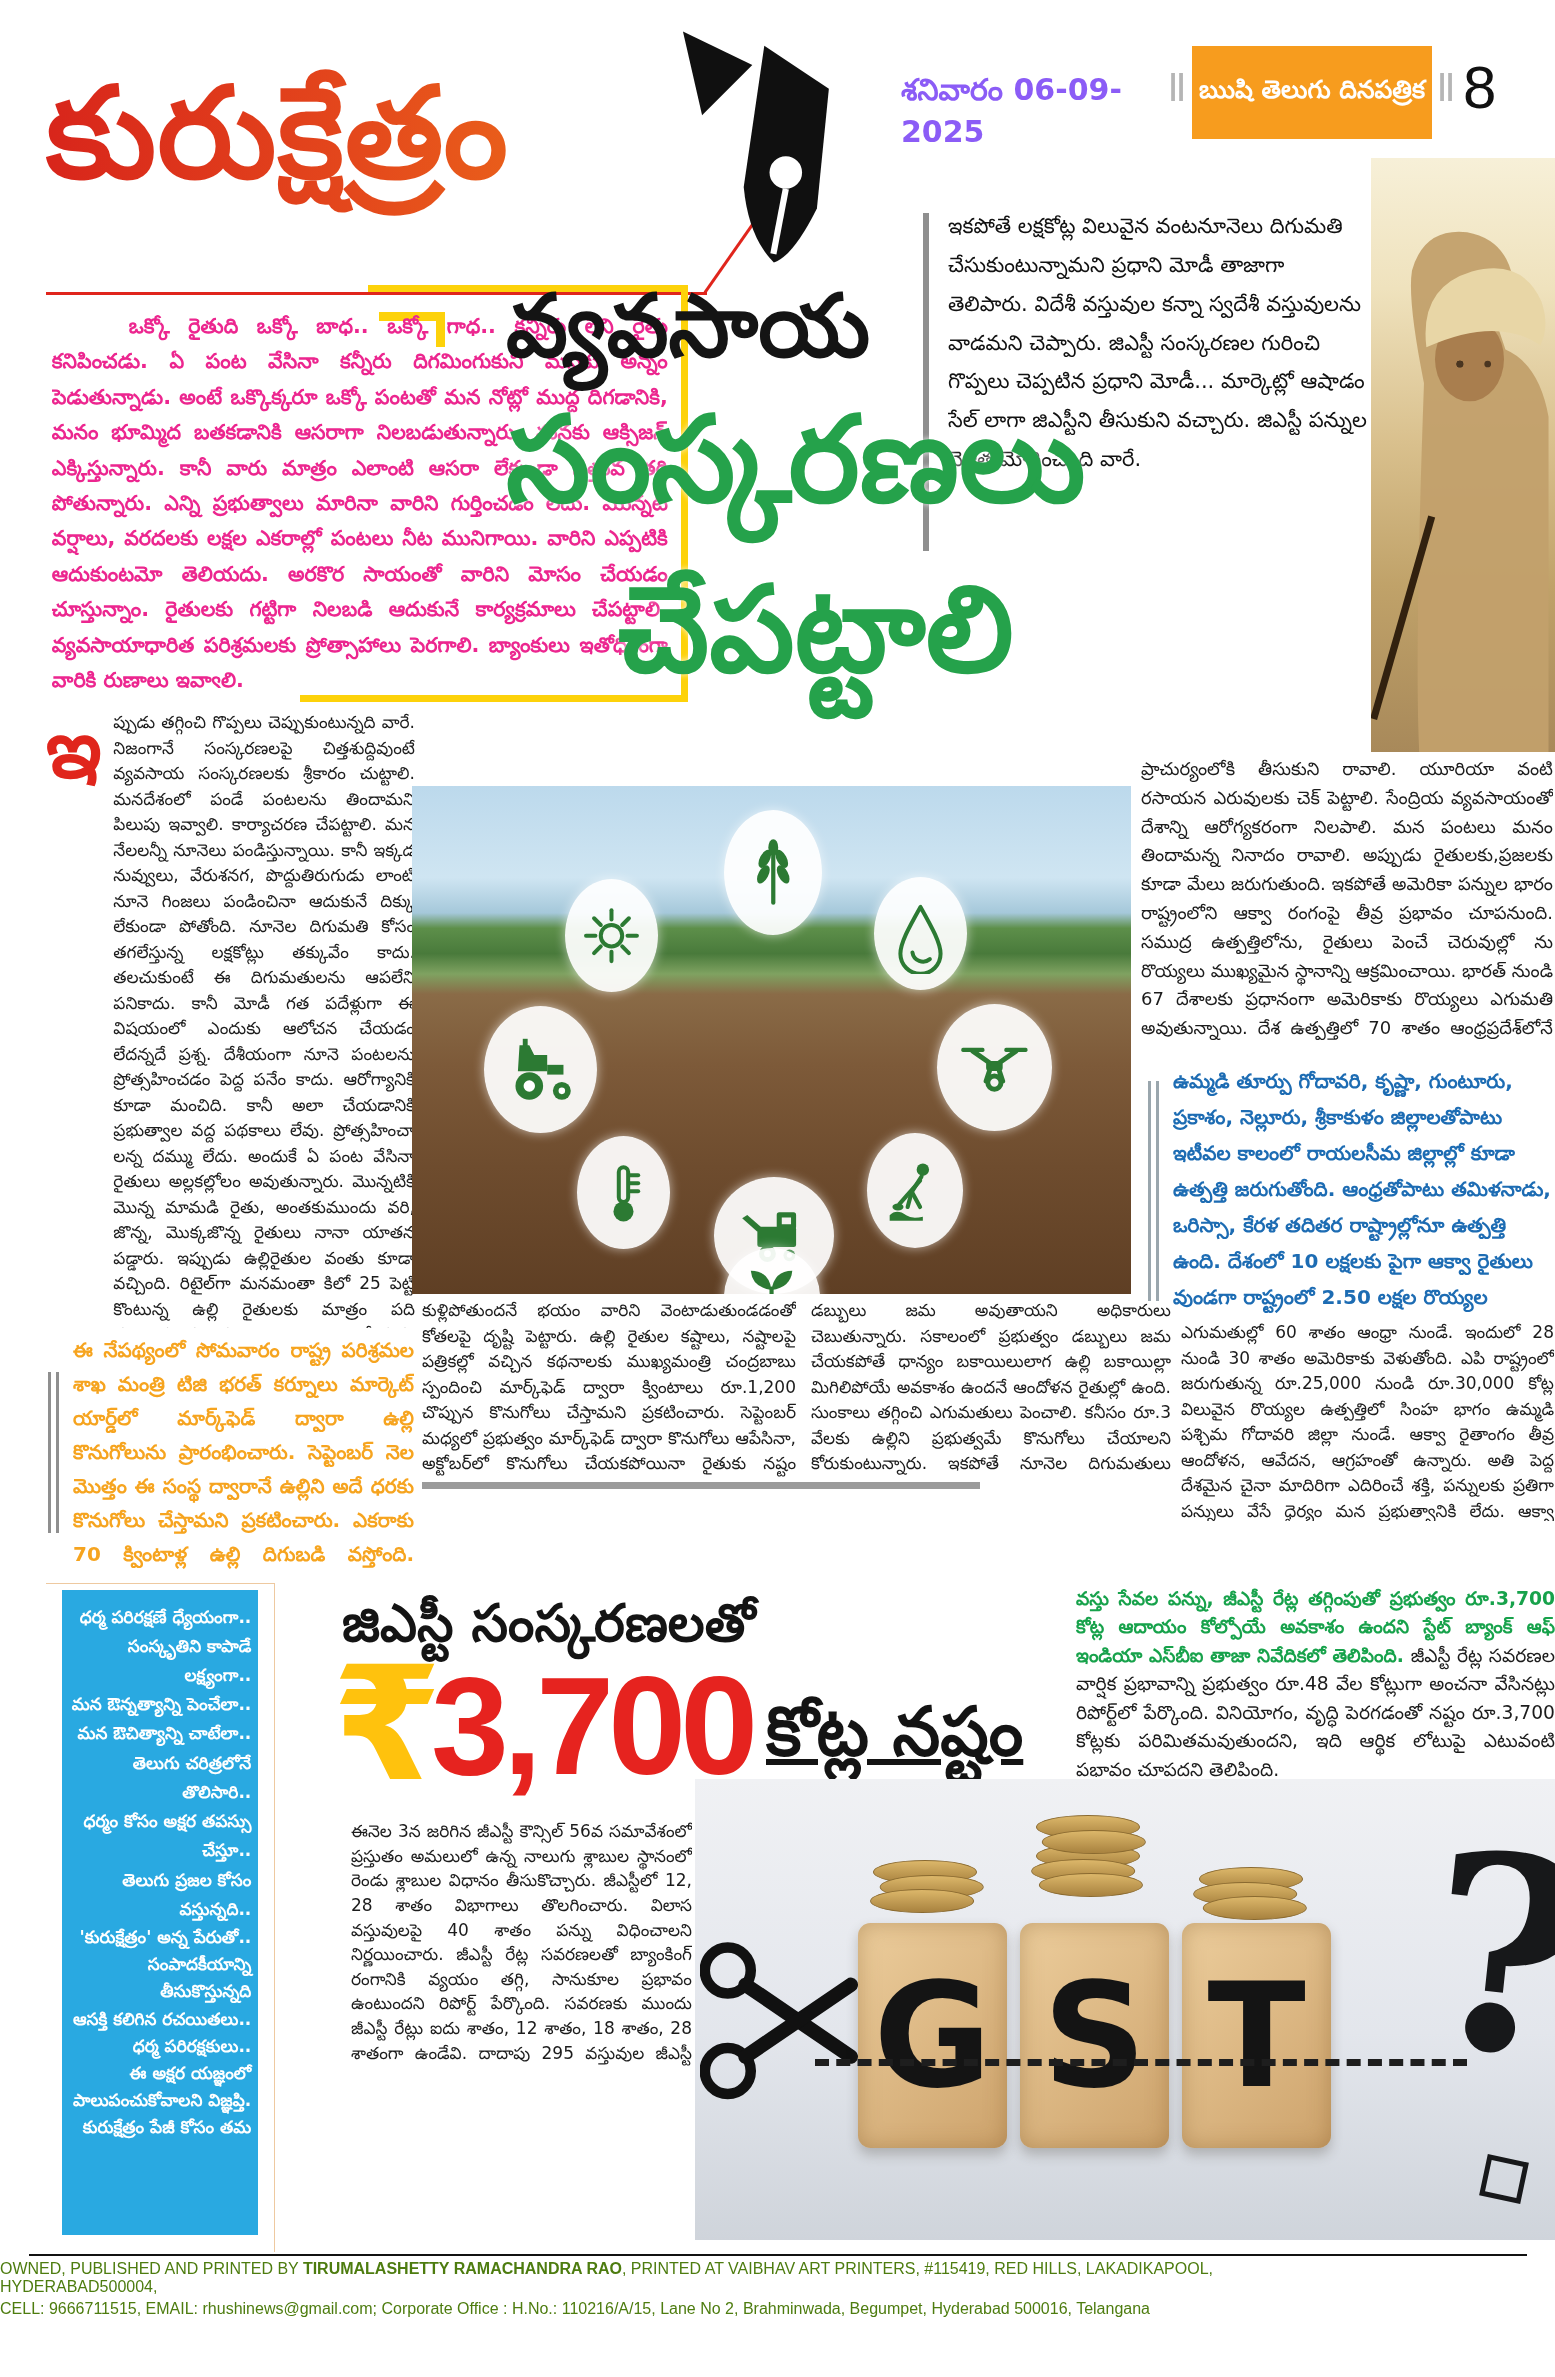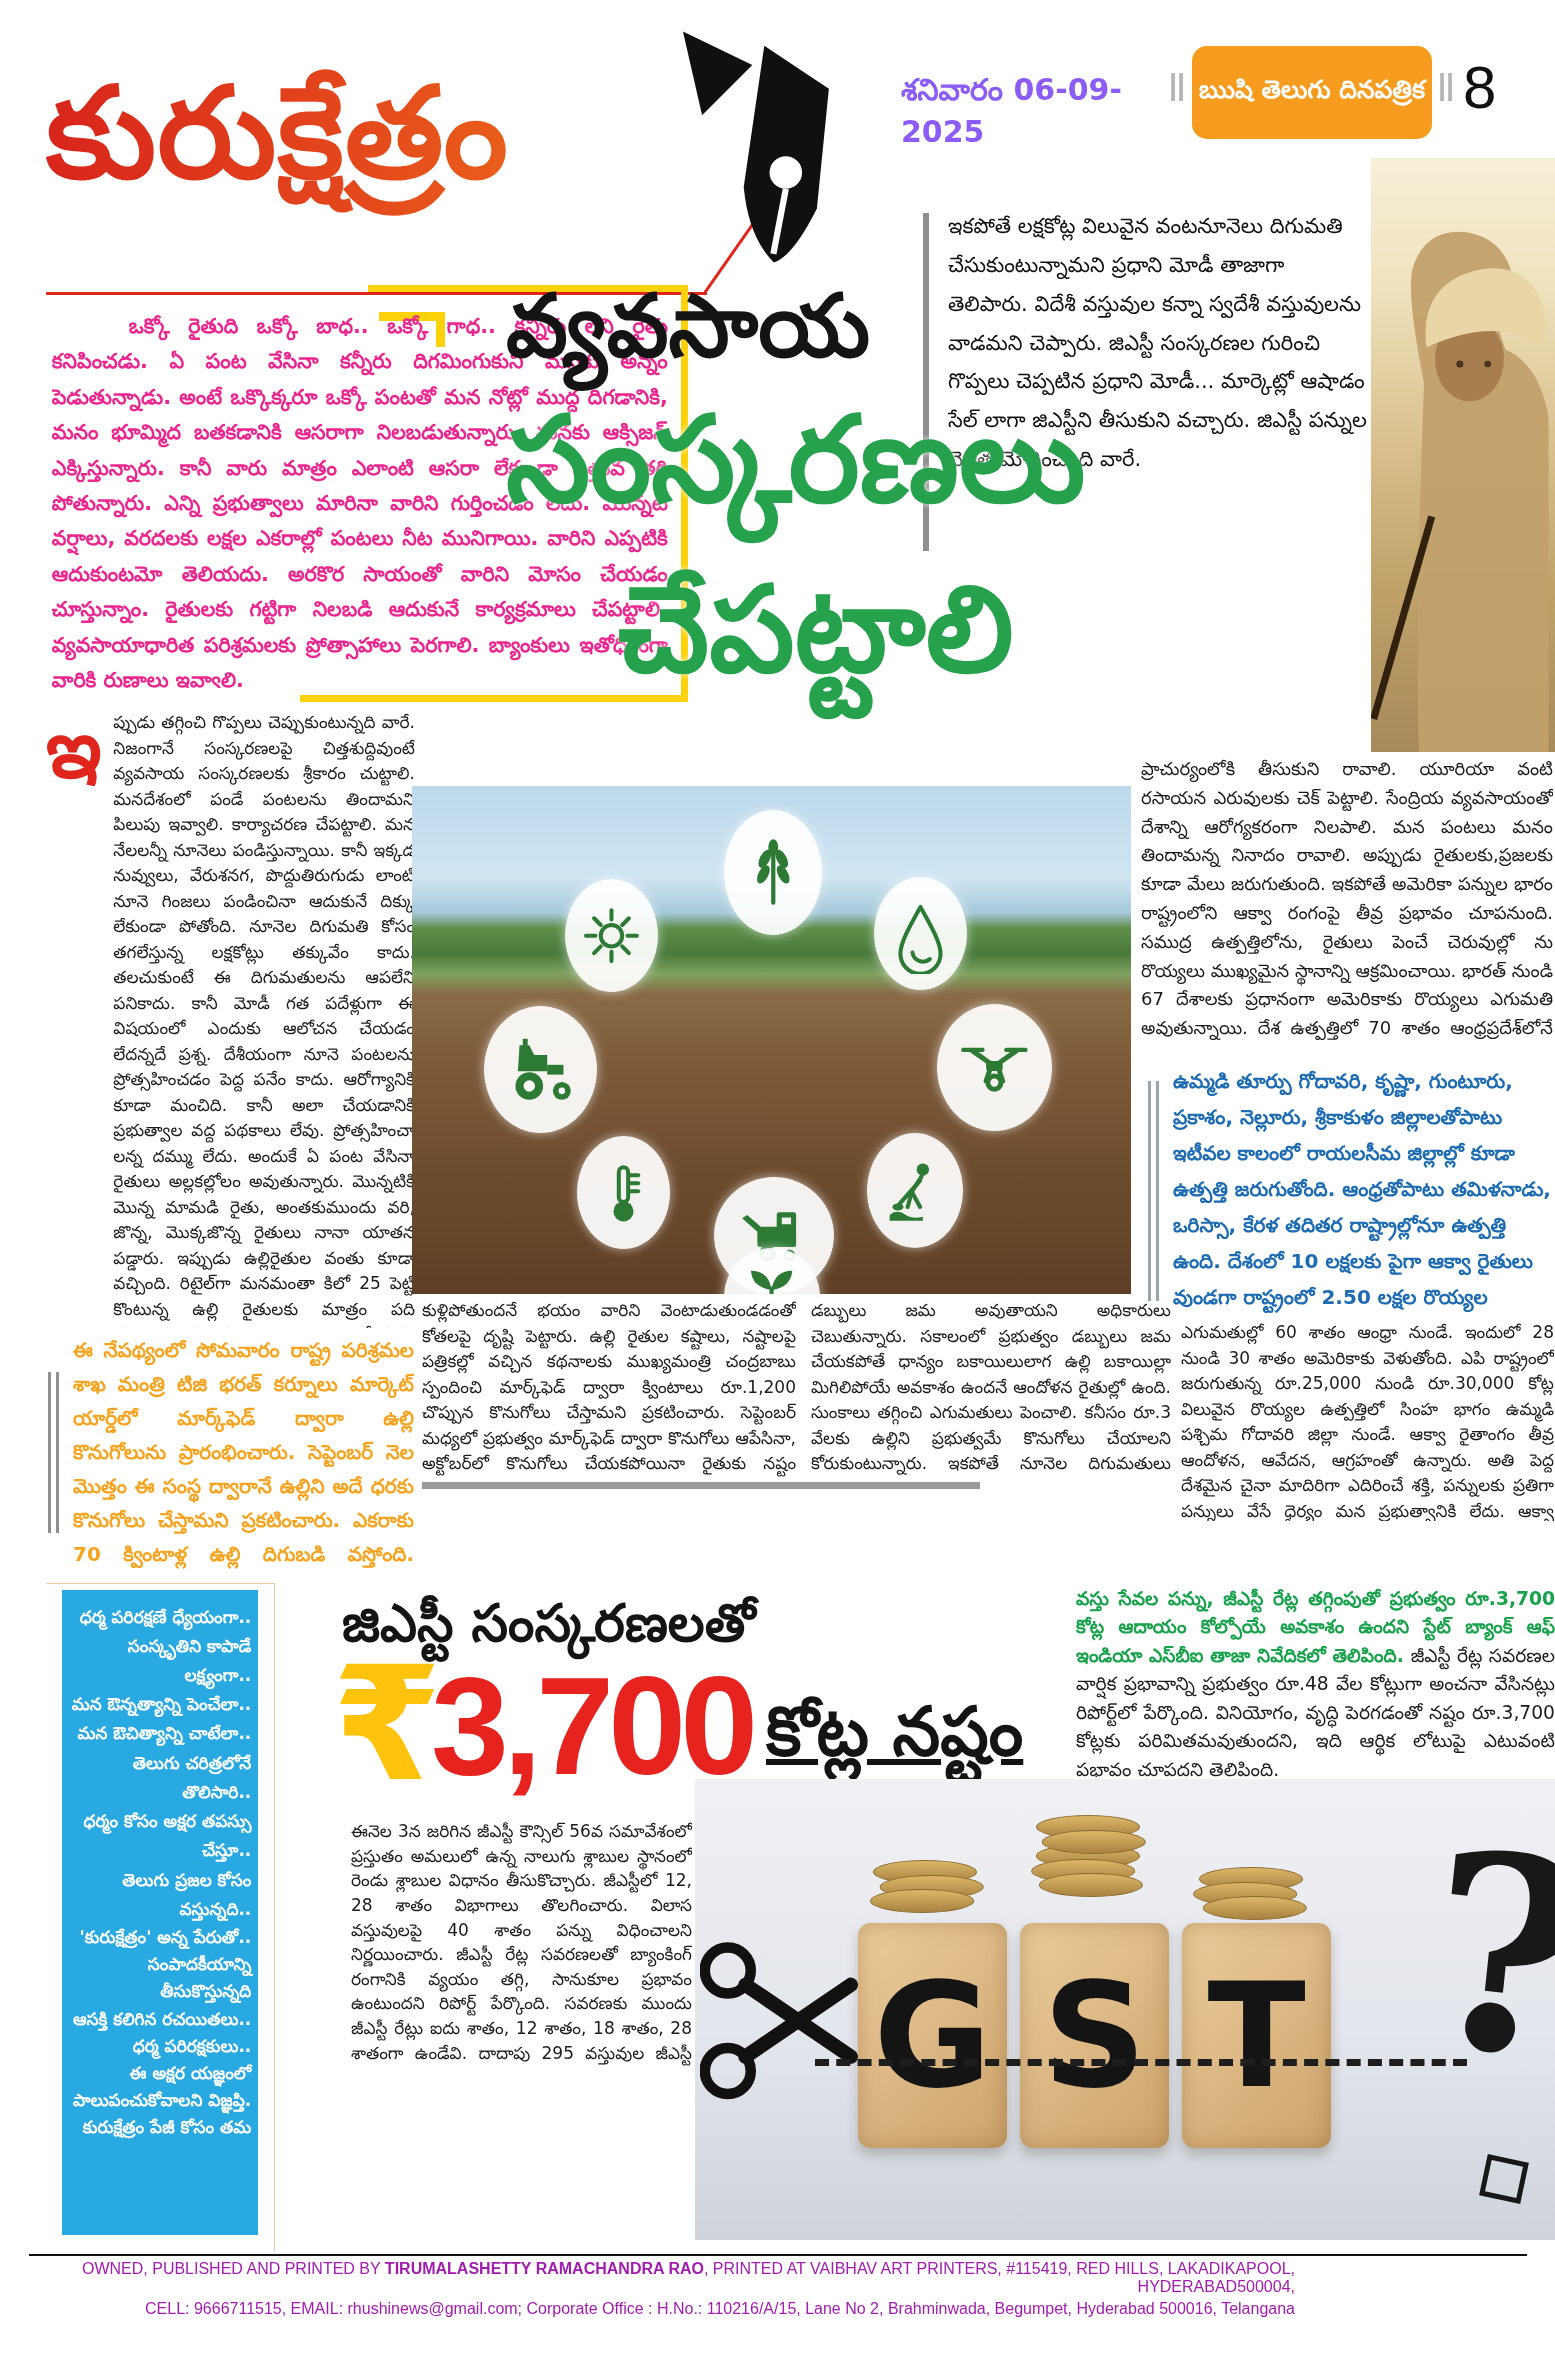--- a/index.html
+++ b/index.html
@@ -6,21 +6,21 @@
   .page{position:relative;width:1555px;height:2377px;background:#ffffff;overflow:hidden;
         font-family:"Liberation Sans",sans-serif;color:#1a1a1a;}
   .abs{position:absolute;}
   .tel{font-family:"DejaVu Sans","Liberation Sans",sans-serif;}
   .just{text-align:justify;}
   .masthead{font-weight:900;letter-spacing:1px;
     background:linear-gradient(90deg,#d8251b 0%,#e4481c 45%,#f07c18 100%);
     -webkit-background-clip:text;background-clip:text;color:transparent;
     line-height:1.05;}
   .hsep{color:#b5b5b5;font-weight:700;}
-  .pubbox{background:#f79c1e;color:#ffffff;font-weight:900;display:flex;align-items:center;justify-content:center;text-align:center;border-radius:15px;}
+  .pubbox{background:#f79c1e;color:#ffffff;font-weight:900;display:flex;align-items:center;justify-content:center;text-align:center;}
   .leadtxt{color:#ec268f;font-weight:700;}
   .ybar{background:#fdd20a;}
   .kicker{font-weight:900;color:#141414;line-height:1;}
   .green{font-weight:900;color:#25a24b;line-height:1;text-shadow:0 0 6.7px rgba(255,255,255,.85);}
   .body37{font-size:17px;line-height:1.5;color:#1c1c1c;overflow:hidden;}
   .dropcap{float:left;color:#e0251c;font-size:81px;line-height:.85;font-weight:700;margin:4.8px 11.5px 0 0;}
   .orange{color:#f6a41f;font-weight:700;font-size:20px;line-height:1.7;overflow:hidden;}
   .gbar{background:#8f8f8f;}
   .bluetxt{color:#1d6cb3;font-weight:700;font-size:20px;line-height:1.8;overflow:hidden;}
   .chip{position:absolute;background:rgba(255,255,255,.93);border-radius:50%;display:flex;align-items:center;justify-content:center;box-shadow:0 0 10.5px rgba(255,255,255,.6);}
@@ -34,21 +34,21 @@
   .cyanbox{background:#29a9e1;color:#ffffff;text-align:right;overflow:hidden;}
   .cline{font-size:17px;font-weight:700;line-height:1.72;}
   .cline2{font-size:17px;font-weight:700;line-height:1.6;}
   .band{background:#f6c41c;color:#0e3356;font-weight:900;font-size:22px;line-height:2.05;margin:4.8px -6.7px;}
   .wood{position:absolute;background:linear-gradient(135deg,#eccd9c,#cda36c);border-radius:12.5px;
         box-shadow:inset 0 0 22px rgba(120,80,30,.35),0 6.7px 11.5px rgba(60,50,40,.25);
         display:flex;align-items:center;justify-content:center;font-weight:900;color:#141414;}
   .coin{width:102px;height:22px;border-radius:50%;background:linear-gradient(#dcb76a,#a8823f);border:1.9px solid #8a6a30;margin-top:-9.6px;}
   .dashline{border-top:7.7px dashed #1e1e1e;}
   .qmark{font-family:"DejaVu Serif","Liberation Serif",serif;font-weight:900;color:#17181a;transform:rotate(6deg);line-height:1;}
-  .foot{width:1295px;text-align:right;font-size:16px;color:#a21caf;}
+  .foot{width:1295px;text-align:left;font-size:16px;color:#4d7c0f;}
   .rule{background:#eec9a0;}
 </style>
 </head>
 <body>
 
 <div class="page">
 
   <div class="abs masthead tel" style="left:46px;top:67px;width:685px;height:211px;font-size:127px;">కురుక్షేత్రం</div>
   <div class="abs" style="left:46px;top:292px;width:661px;height:3.4px;background:#e0251c;"></div>
   <div class="abs" style="left:705px;top:291px;width:151px;height:3.4px;background:#e0251c;transform:rotate(-55deg);transform-origin:left center;"></div>

